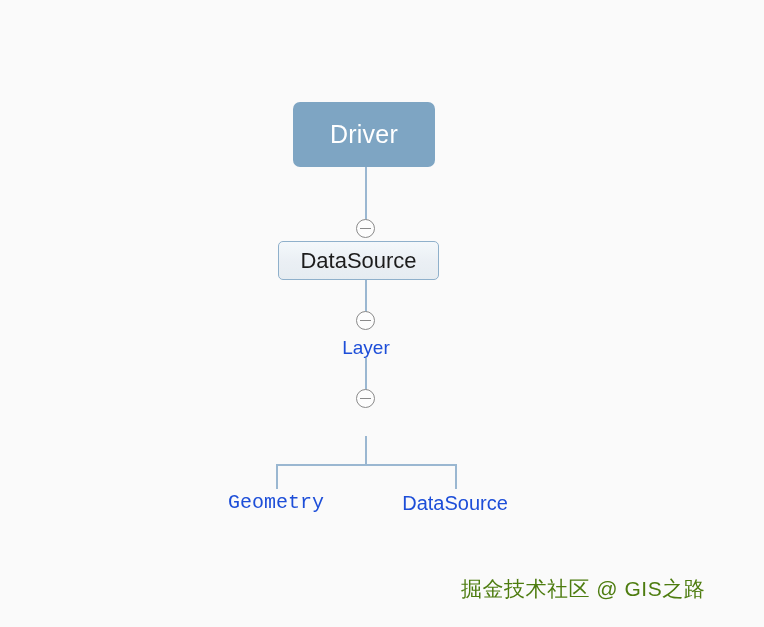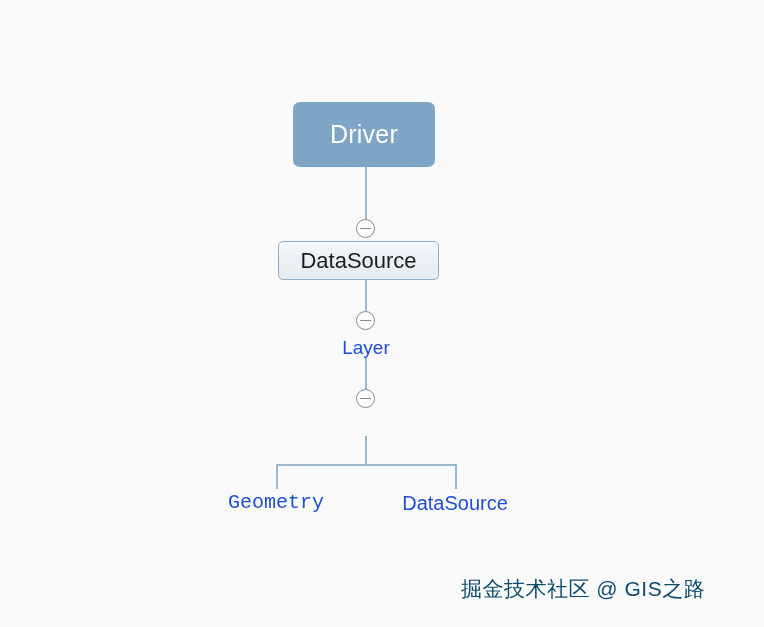--- a/index.html
+++ b/index.html
@@ -107,21 +107,21 @@
   .node-layer   { left: 306px; top: 338px; width: 120px; }
   .node-feature { left: 306px; top: 416px; width: 120px; }
   .node-geometry{ left: 216px; top: 493px; width: 120px; font-size: 20px; font-family: Liberation Mono, monospace; }
   .node-properties{ left: 395px; top: 493px; width: 120px; font-size: 20px; }
 
   
   .watermark {
     position: absolute;
     left: 461px;
     top: 578px;
-    color: #0c4a6e;
+    color: #4d7c0f;
     font-size: 21px;
     line-height: 1;
     white-space: nowrap;
     letter-spacing: 0.5px;
   }
 </style>
 </head>
 <body>
 
 <div id="canvas">

